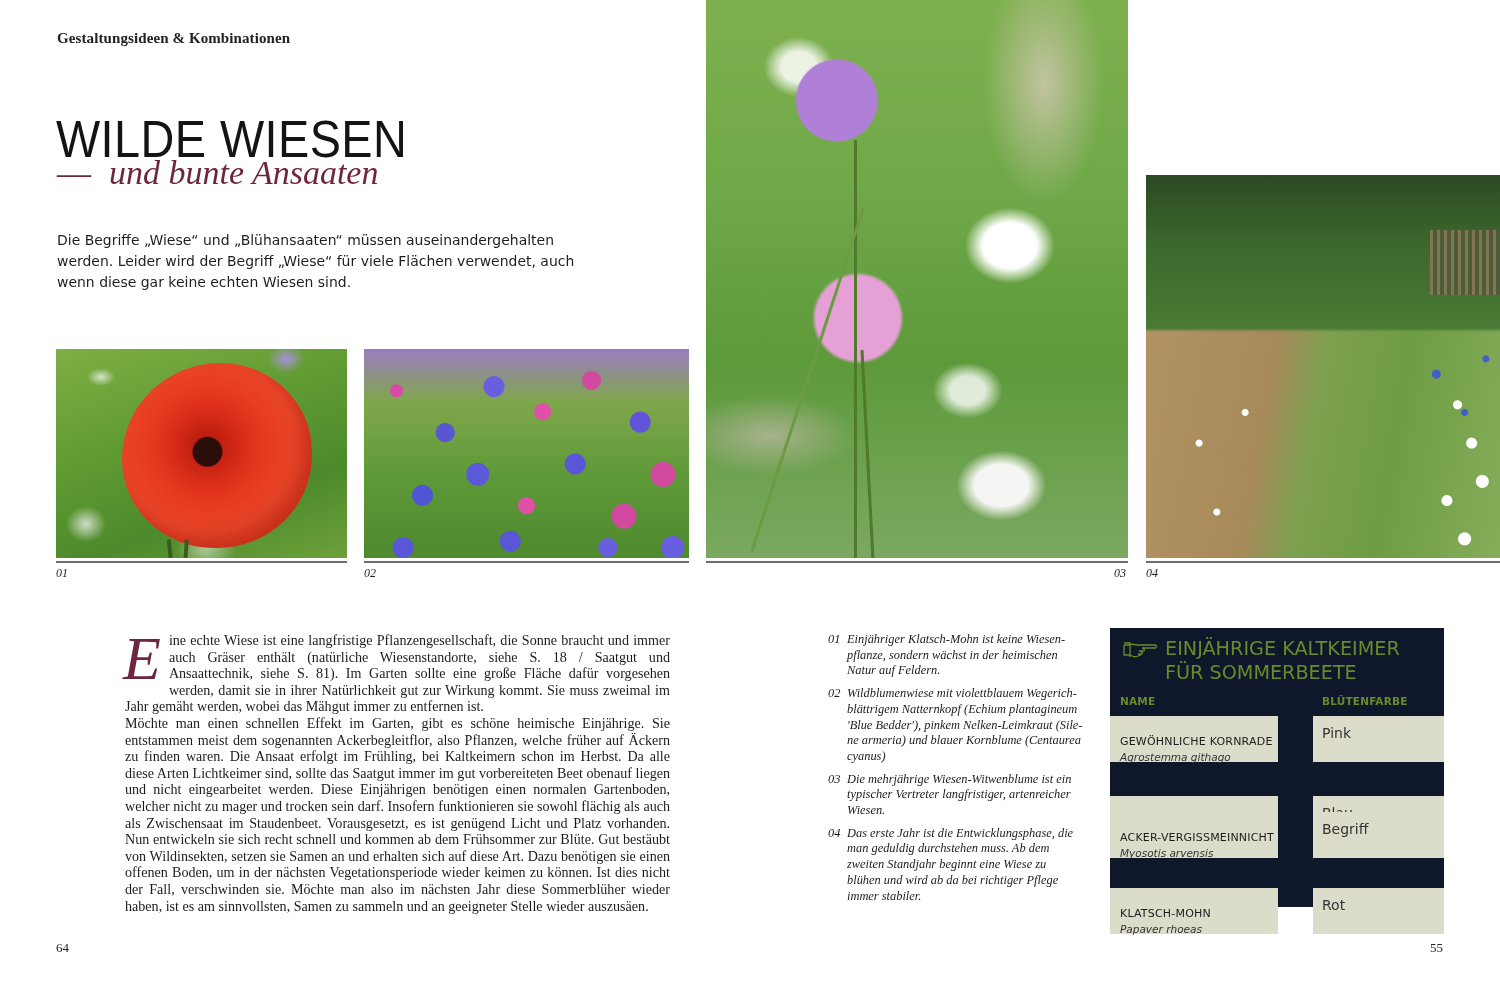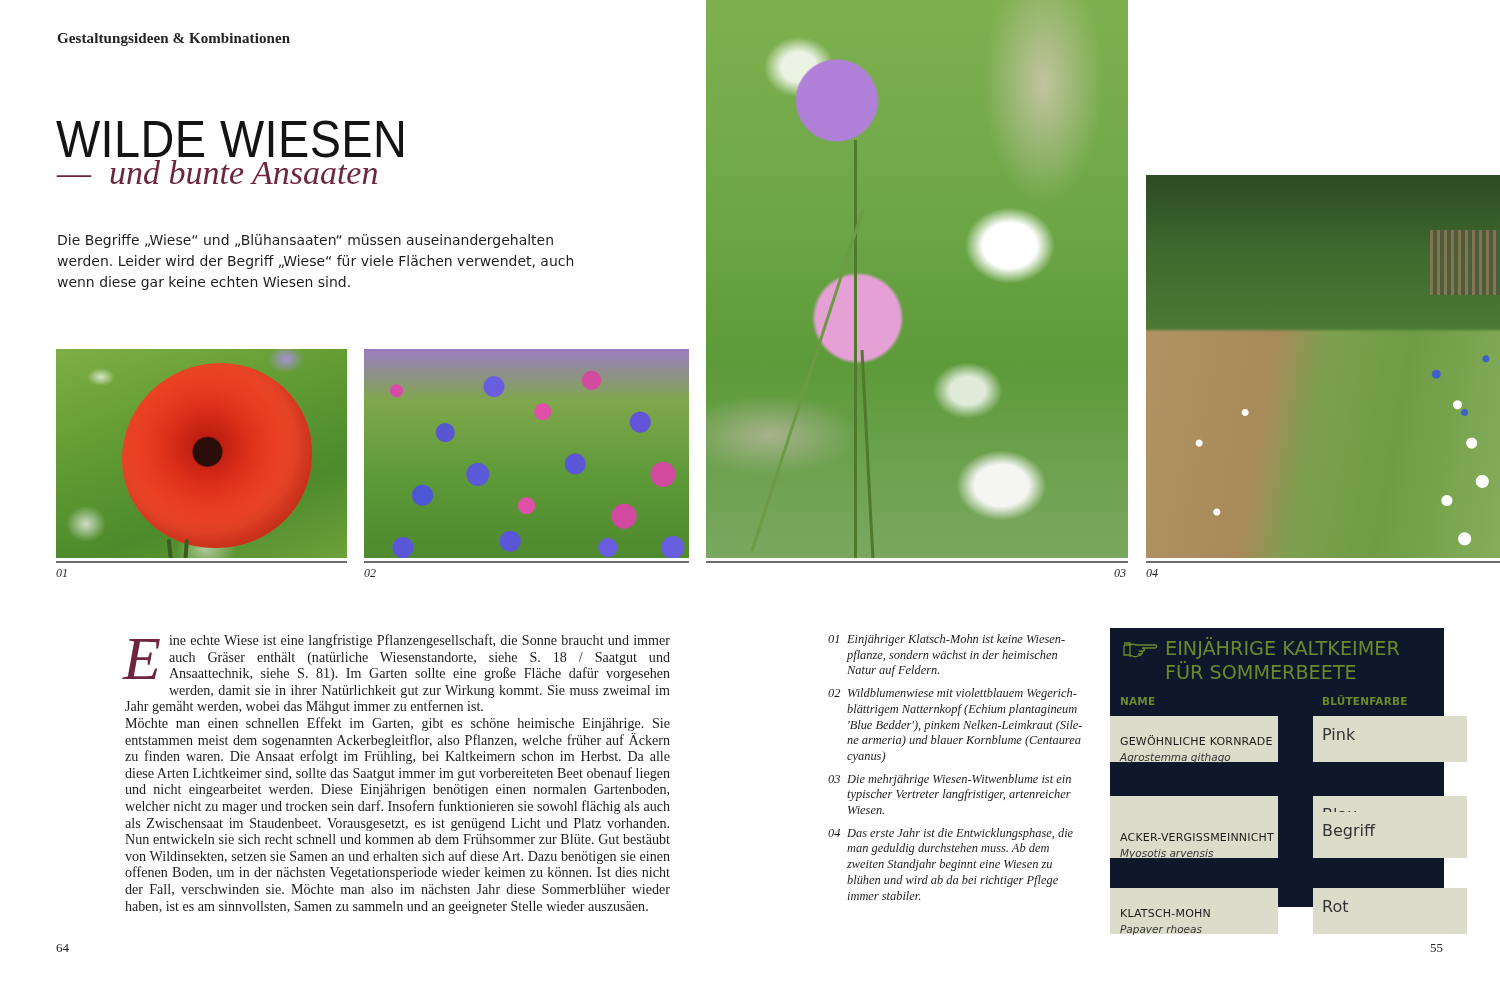--- a/index.html
+++ b/index.html
@@ -107,21 +107,21 @@
     .table-box { position: absolute; left: 1110px; top: 628px; width: 334px; height: 279px; background: #0f172a; }
     .table-title { position: absolute; left: 0; top: 8px; width: 100%; font-family: "DejaVu Sans", sans-serif; font-size: 20px; line-height: 24px; color: #6a8a2c; }
     .table-title .hand { position: absolute; left: 12px; top: 4px; width: 36px; height: 20px; }
     .table-title .t1 { position: absolute; left: 55px; top: 0; white-space: nowrap; transform: scaleX(0.96); transform-origin: left top; }
     .table-title .t2 { position: absolute; left: 55px; top: 24px; white-space: nowrap; transform: scaleX(0.96); transform-origin: left top; }
     .th { position: absolute; top: 67px; font-family: "DejaVu Sans", sans-serif; font-weight: bold; font-size: 10.5px; color: #6a8a2c; letter-spacing: 0.2px; }
     .th-name { left: 10px; }
     .th-color { left: 212px; }
     .tr { position: absolute; left: 0; width: 334px; height: 46px; }
     .td-name { position: absolute; left: 0; top: 0; width: 168px; height: 100%; background: #dcdcca; padding: 19px 0 0 10px; }
-    .td-color { position: absolute; left: 203px; top: 0; width: 154px; height: 100%; background: #dcdcca; padding: 9px 0 0 9px; font-family: "DejaVu Sans", sans-serif; font-size: 16px; color: #333; }
+    .td-color { position: absolute; left: 203px; top: 0; width: 131px; height: 100%; background: #dcdcca; padding: 9px 0 0 9px; font-family: "DejaVu Sans", sans-serif; font-size: 14px; color: #333; }
     .common { display: block; font-family: "DejaVu Sans", sans-serif; font-size: 11px; color: #1c1c1c; letter-spacing: 0.2px; white-space: nowrap; }
     .latin { display: block; font-family: "DejaVu Sans", sans-serif; font-style: italic; font-size: 10.5px; color: #333; margin-top: 3px; }
 
     .page-num { position: absolute; top: 940px; font-family: "Liberation Serif", serif; font-size: 13px; color: #222; }
   </style>
 </head>
 <body>
 
 <div class="running-head">Gestaltungsideen &amp; Kombinationen</div>
 
@@ -171,21 +171,21 @@
   <div class="cap">
     <span class="cap-num">02</span>
     <span class="cap-text">Wildblumenwiese mit violettblauem Wegerich­blättrigem Natternkopf (Echium plantagineum 'Blue Bedder'), pinkem Nelken-Leimkraut (Sile­ne armeria) und blauer Kornblume (Centaurea cyanus)</span>
   </div>
   <div class="cap">
     <span class="cap-num">03</span>
     <span class="cap-text">Die mehrjährige Wiesen-Witwenblume ist ein typischer Vertreter langfristiger, artenreicher Wiesen.</span>
   </div>
   <div class="cap">
     <span class="cap-num">04</span>
-    <span class="cap-text">Das erste Jahr ist die Entwicklungsphase, die man geduldig durchstehen muss. Ab dem zweiten Standjahr beginnt eine Wiesen zu blühen und wird ab da bei richtiger Pflege immer stabiler.</span>
+    <span class="cap-text">Das erste Jahr ist die Entwicklungsphase, die man geduldig durchstehen muss. Ab dem zweiten Standjahr beginnt eine Wiese zu blühen und wird ab da bei richtiger Pflege immer stabiler.</span>
   </div>
 </div>
 
 <div class="table-box">
   <div class="table-title">
     <svg class="hand" viewBox="0 0 36 20" fill="none" stroke="#6a8a2c" stroke-width="1.3">
       <path d="M2 5 L8 5 L8 3 L2 3 M2 5 L2 15 L8 15 M8 5 C10 4 12 4 14 5 L33 5 C35 5 35 8 33 8 L20 8 M8 15 L10 16 C12 17 14 17 16 16 L19 15 M20 8 L22 9 C23 10 22 11 21 11 L17 11 M17 11 L20 12 C21 13 20 14 19 14 L16 14 M19 14 L19 15"></path>
       <path d="M8 3 L8 17"></path>
     </svg>
     <span class="t1">EINJÄHRIGE KALTKEIMER</span>

